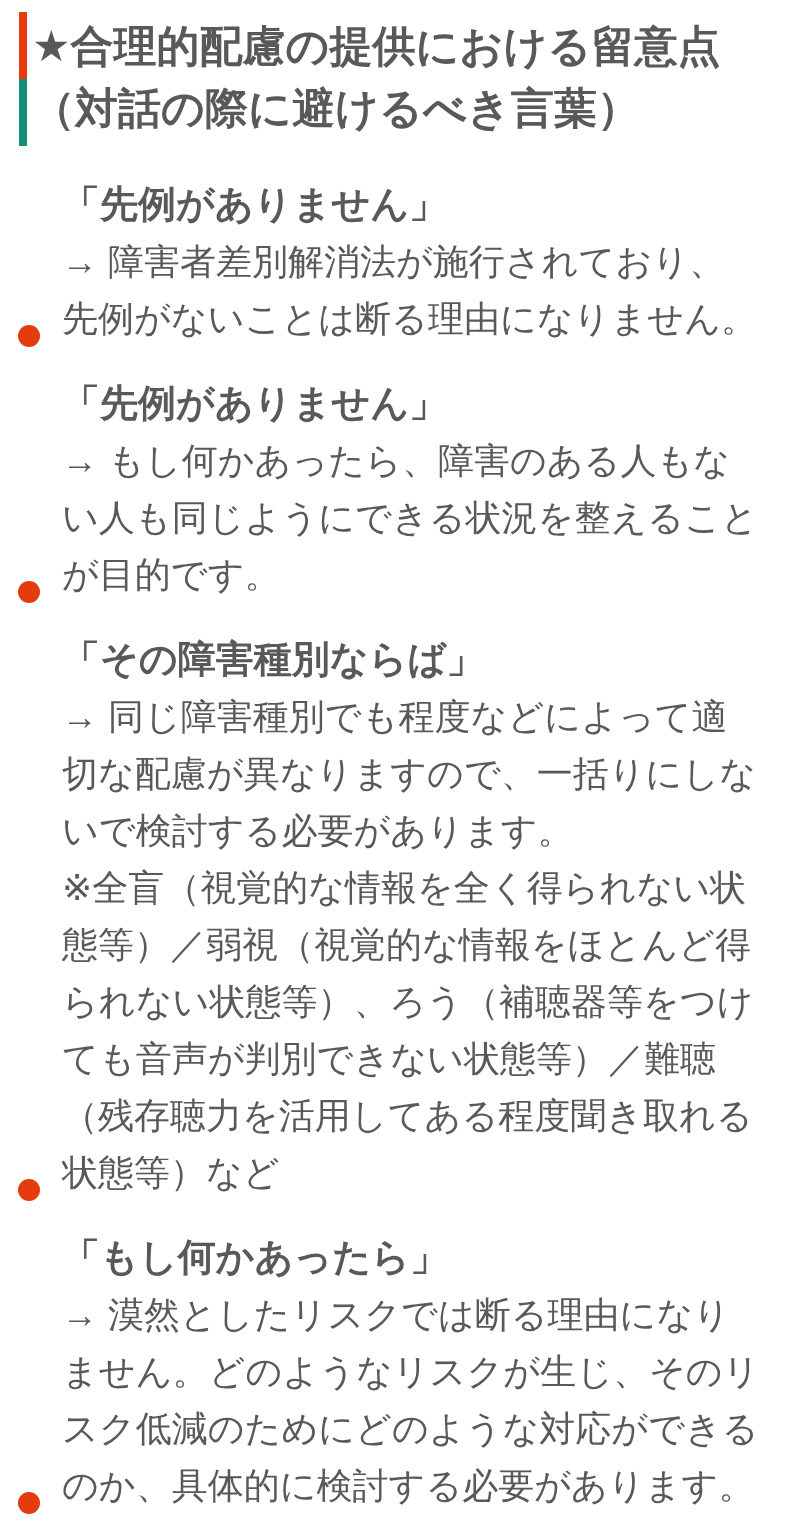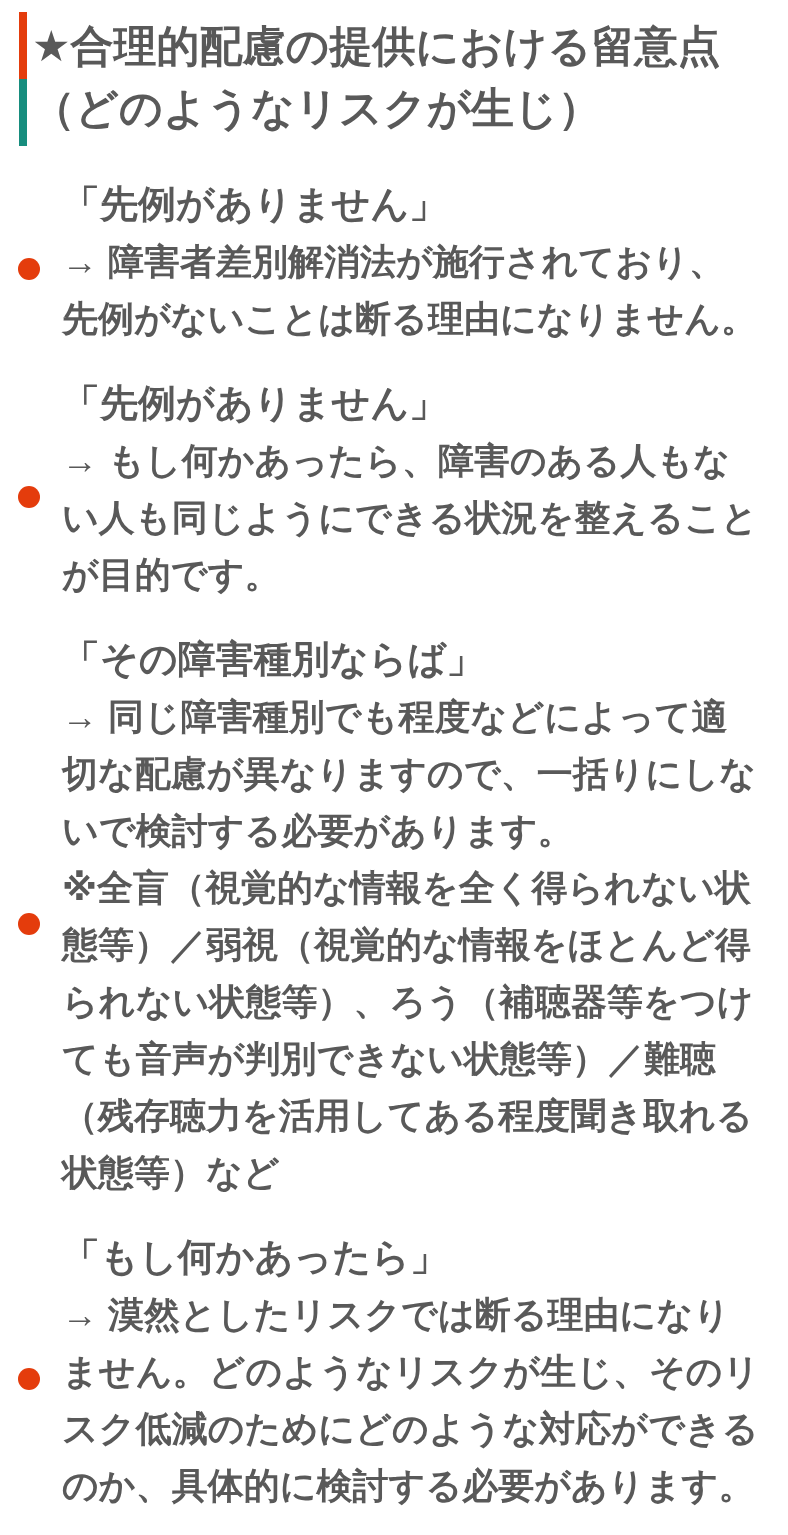--- a/index.html
+++ b/index.html
@@ -44,58 +44,58 @@
   }
   .title-line { display: block; white-space: nowrap; }
   
   .points {
     list-style: none;
     margin: 30px 0 0 0;
     padding: 0;
   }
   .point {
     display: flex;
-    align-items: center;
+    align-items: flex-end;
     margin-bottom: 28px;
   }
   .dot {
     flex: 0 0 22px;
     width: 22px;
     height: 22px;
     border-radius: 50%;
     margin: 15px 22px 0 18px;
   }
   .point-body {
     width: 698px;
     font-size: 36px;
     line-height: 57px;
   }
   .quote {
     font-weight: 700;
     font-size: 38px;
     line-height: 57px;
   }
   .explain, .note {
-    font-weight: 700;
+    font-weight: 400;
   }
   .note:empty { display: none; }
 </style>
 </head>
 <body style="background: rgb(255, 255, 255); color: rgb(89, 89, 89);">
 
 <div class="page">
 
   <header class="header">
     <div class="accent-bar">
       <div class="bar-red" style="background: rgb(228, 60, 12);"></div>
       <div class="bar-teal" style="background: rgb(23, 141, 126);"></div>
     </div>
     <h1 class="title">
       <span class="title-line">★合理的配慮の提供における留意点</span>
-      <span class="title-line">（どのようなリスクが生じ）</span>
+      <span class="title-line">（対話の際に避けるべき言葉）</span>
     </h1>
   </header>
 
   <ul class="points">
 
     <li class="point">
       <span class="dot" style="background: rgb(228, 60, 12);"></span>
       <div class="point-body">
         <div class="quote">「先例がありません」</div>
         <div class="explain">→ 障害者差別解消法が施行されており、先例がないことは断る理由になりません。</div>

